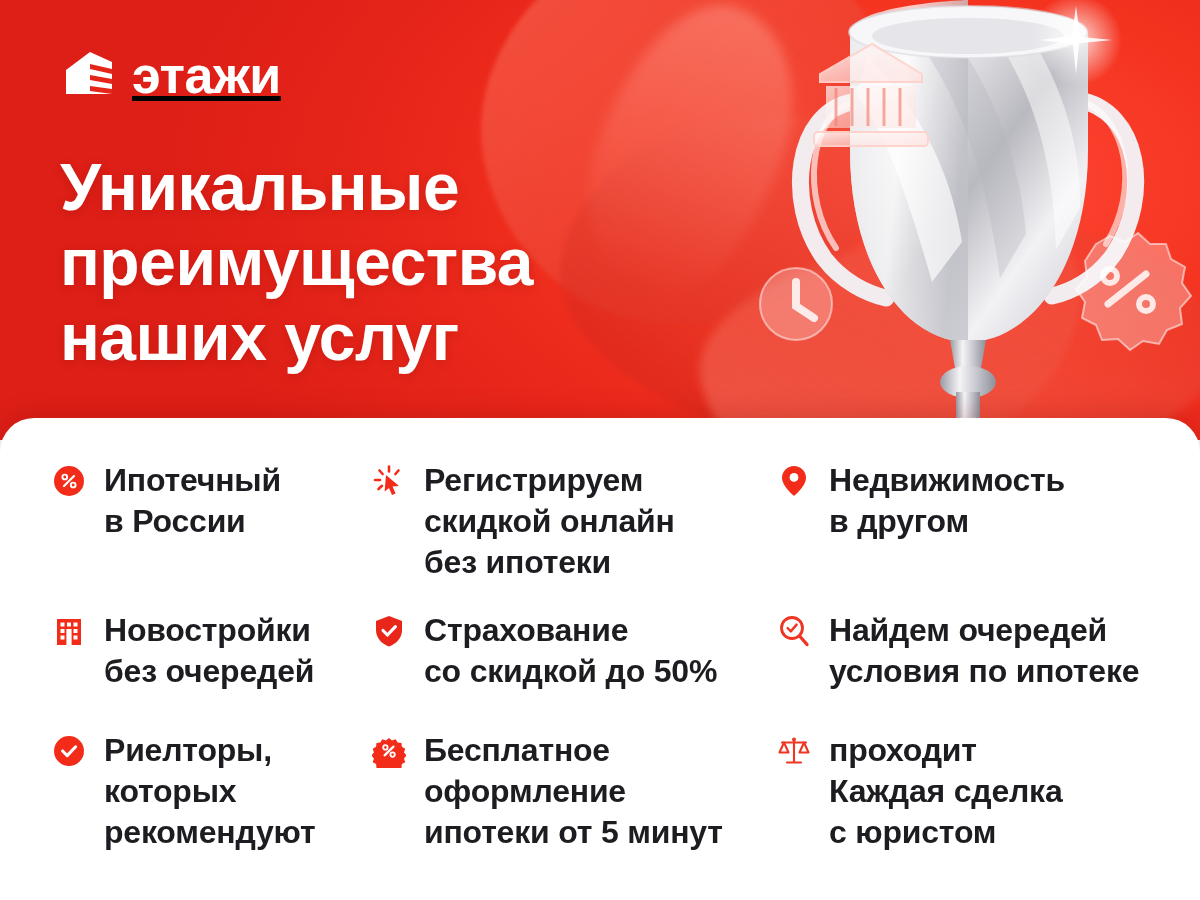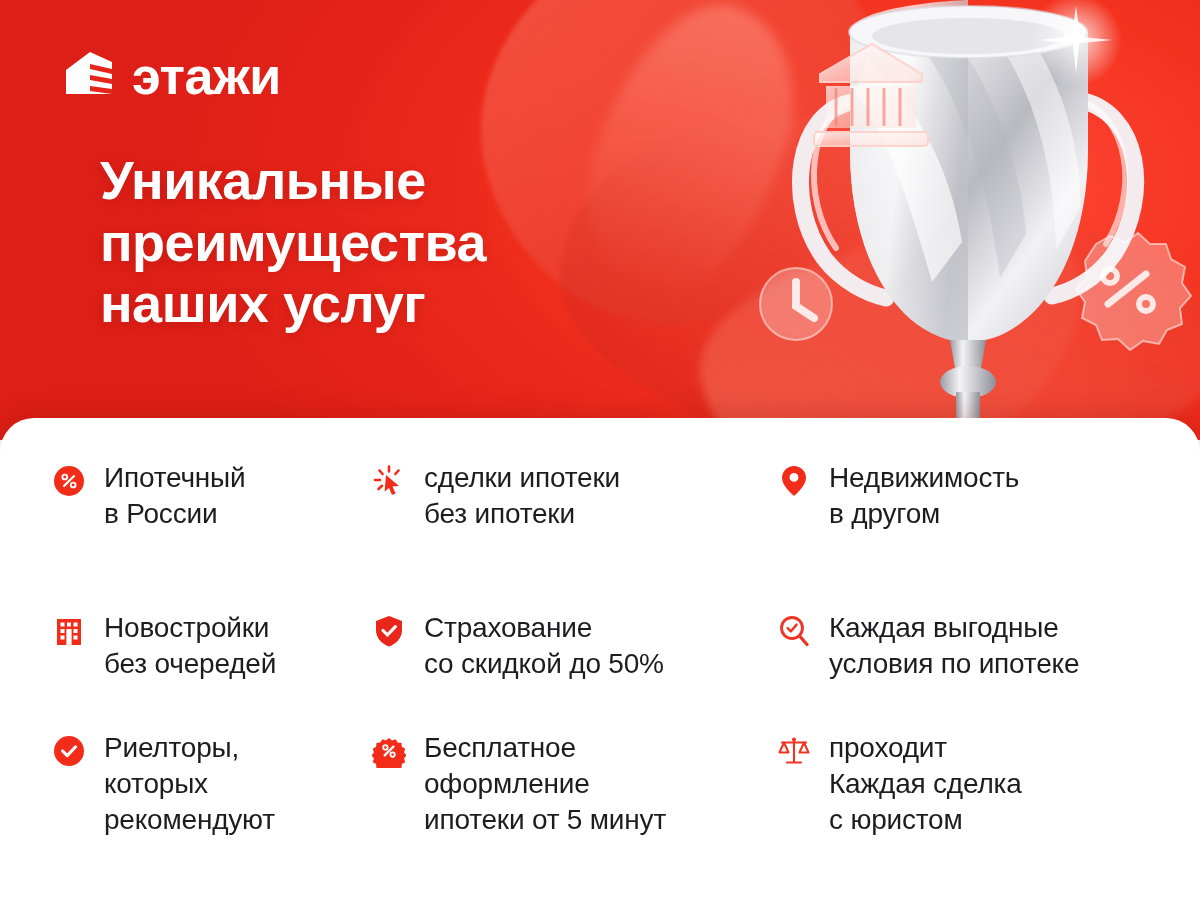--- a/index.html
+++ b/index.html
@@ -69,46 +69,46 @@
     border-radius: 50% 50% 45% 55% / 60% 40% 60% 40%;
     filter: blur(6px);
     transform: rotate(18deg);
   }
 
   
   .logo {
     position: absolute;
     left: 62px; top: 48px;
     display: flex;
-    align-items: flex-end;
+    align-items: center;
     gap: 16px;
     z-index: 6;
+    text-decoration: underline;
   }
   .logo-mark { width: 54px; height: 54px; display: block; }
   .logo-word {
     color: #ffffff;
     font-size: 52px;
     font-weight: 700;
     letter-spacing: -0.5px;
     line-height: 1;
   }
 
   
   .headline {
     position: absolute;
     left: 60px; top: 150px;
     z-index: 6;
     color: #ffffff;
-    font-size: 54px;
+    font-size: 66px;
     font-weight: 700;
     line-height: 1.14;
     letter-spacing: -0.5px;
     max-width: 620px;
     text-shadow: 0 2px 10px rgba(140,10,6,0.25);
-    margin-left: 40px;
   }
   .headline .hl-line { display: block; white-space: nowrap; }
 
   
   .art {
     position: absolute;
     left: 700px; top: -18px;
     width: 520px; height: 470px;
     z-index: 4;
   }
@@ -139,22 +139,22 @@
     gap: 18px;
   }
   .feature .ficon {
     flex: 0 0 auto;
     width: 34px; height: 34px;
     margin-top: 4px;
   }
   .feature .ficon svg { display: block; width: 34px; height: 34px; }
   .feature .ftext {
     color: #1c1c21;
-    font-size: 28px;
-    font-weight: 400;
+    font-size: 32px;
+    font-weight: 700;
     line-height: 1.28;
     letter-spacing: -0.2px;
   }
   .feature .ftext .fl { display: block; white-space: nowrap; }
 
   
   .watermark {
     position: absolute;
     color: rgba(190,190,195,0.22);
     font-size: 70px;
@@ -321,21 +321,22 @@
               <line x1="17" y1="2.5" x2="17" y2="7.5"></line>
               <line x1="7.5" y1="6.5" x2="10.6" y2="10"></line>
               <line x1="26.5" y1="6.5" x2="23.4" y2="10"></line>
               <line x1="3" y1="16" x2="8" y2="16"></line>
               <line x1="6.5" y1="25" x2="10" y2="21.8"></line>
             </g>
             <path d="M14 11 L27 22 L20.5 22.5 L23.6 29.5 L20 31 L17 24 L12.6 27.6 Z" fill="#f32c1a"></path>
           </svg>
         </span>
         <div class="ftext">
-          <span class="fl">сделки ипотеки</span>
+          <span class="fl">Регистрируем</span>
+          <span class="fl">скидкой онлайн</span>
           <span class="fl">без ипотеки</span>
         </div>
       </div>
 
       <div class="feature">
         <span class="ficon">
           <svg viewBox="0 0 34 34" aria-hidden="true">
             <path d="M17 2 C 10.4 2, 5 7.3, 5 13.8 C 5 22.4, 17 32, 17 32 C 17 32, 29 22.4, 29 13.8 C 29 7.3, 23.6 2, 17 2 Z" fill="#f32c1a"></path>
             <circle cx="17" cy="13.4" r="4.4" fill="#ffffff"></circle>
           </svg>
@@ -383,21 +384,21 @@
 
       <div class="feature">
         <span class="ficon">
           <svg viewBox="0 0 34 34" aria-hidden="true">
             <circle cx="15" cy="14" r="10.5" fill="none" stroke="#ef3524" stroke-width="2.8"></circle>
             <path d="M10.6 14 L13.8 17.4 L19.6 10.6" fill="none" stroke="#ef3524" stroke-width="2.4" stroke-linecap="round" stroke-linejoin="round"></path>
             <line x1="22.6" y1="22" x2="30" y2="30.5" stroke="#ef3524" stroke-width="3.4" stroke-linecap="round"></line>
           </svg>
         </span>
         <div class="ftext">
-          <span class="fl">Каждая выгодные</span>
+          <span class="fl">Найдем очередей</span>
           <span class="fl">условия по ипотеке</span>
         </div>
       </div>
 
       <div class="feature">
         <span class="ficon">
           <svg viewBox="0 0 34 34" aria-hidden="true">
             <circle cx="17" cy="17" r="15" fill="#f32c1a"></circle>
             <path d="M10.6 17 L15.2 21.6 L23.6 12.8" fill="none" stroke="#ffffff" stroke-width="3.1" stroke-linecap="round" stroke-linejoin="round"></path>
           </svg>

